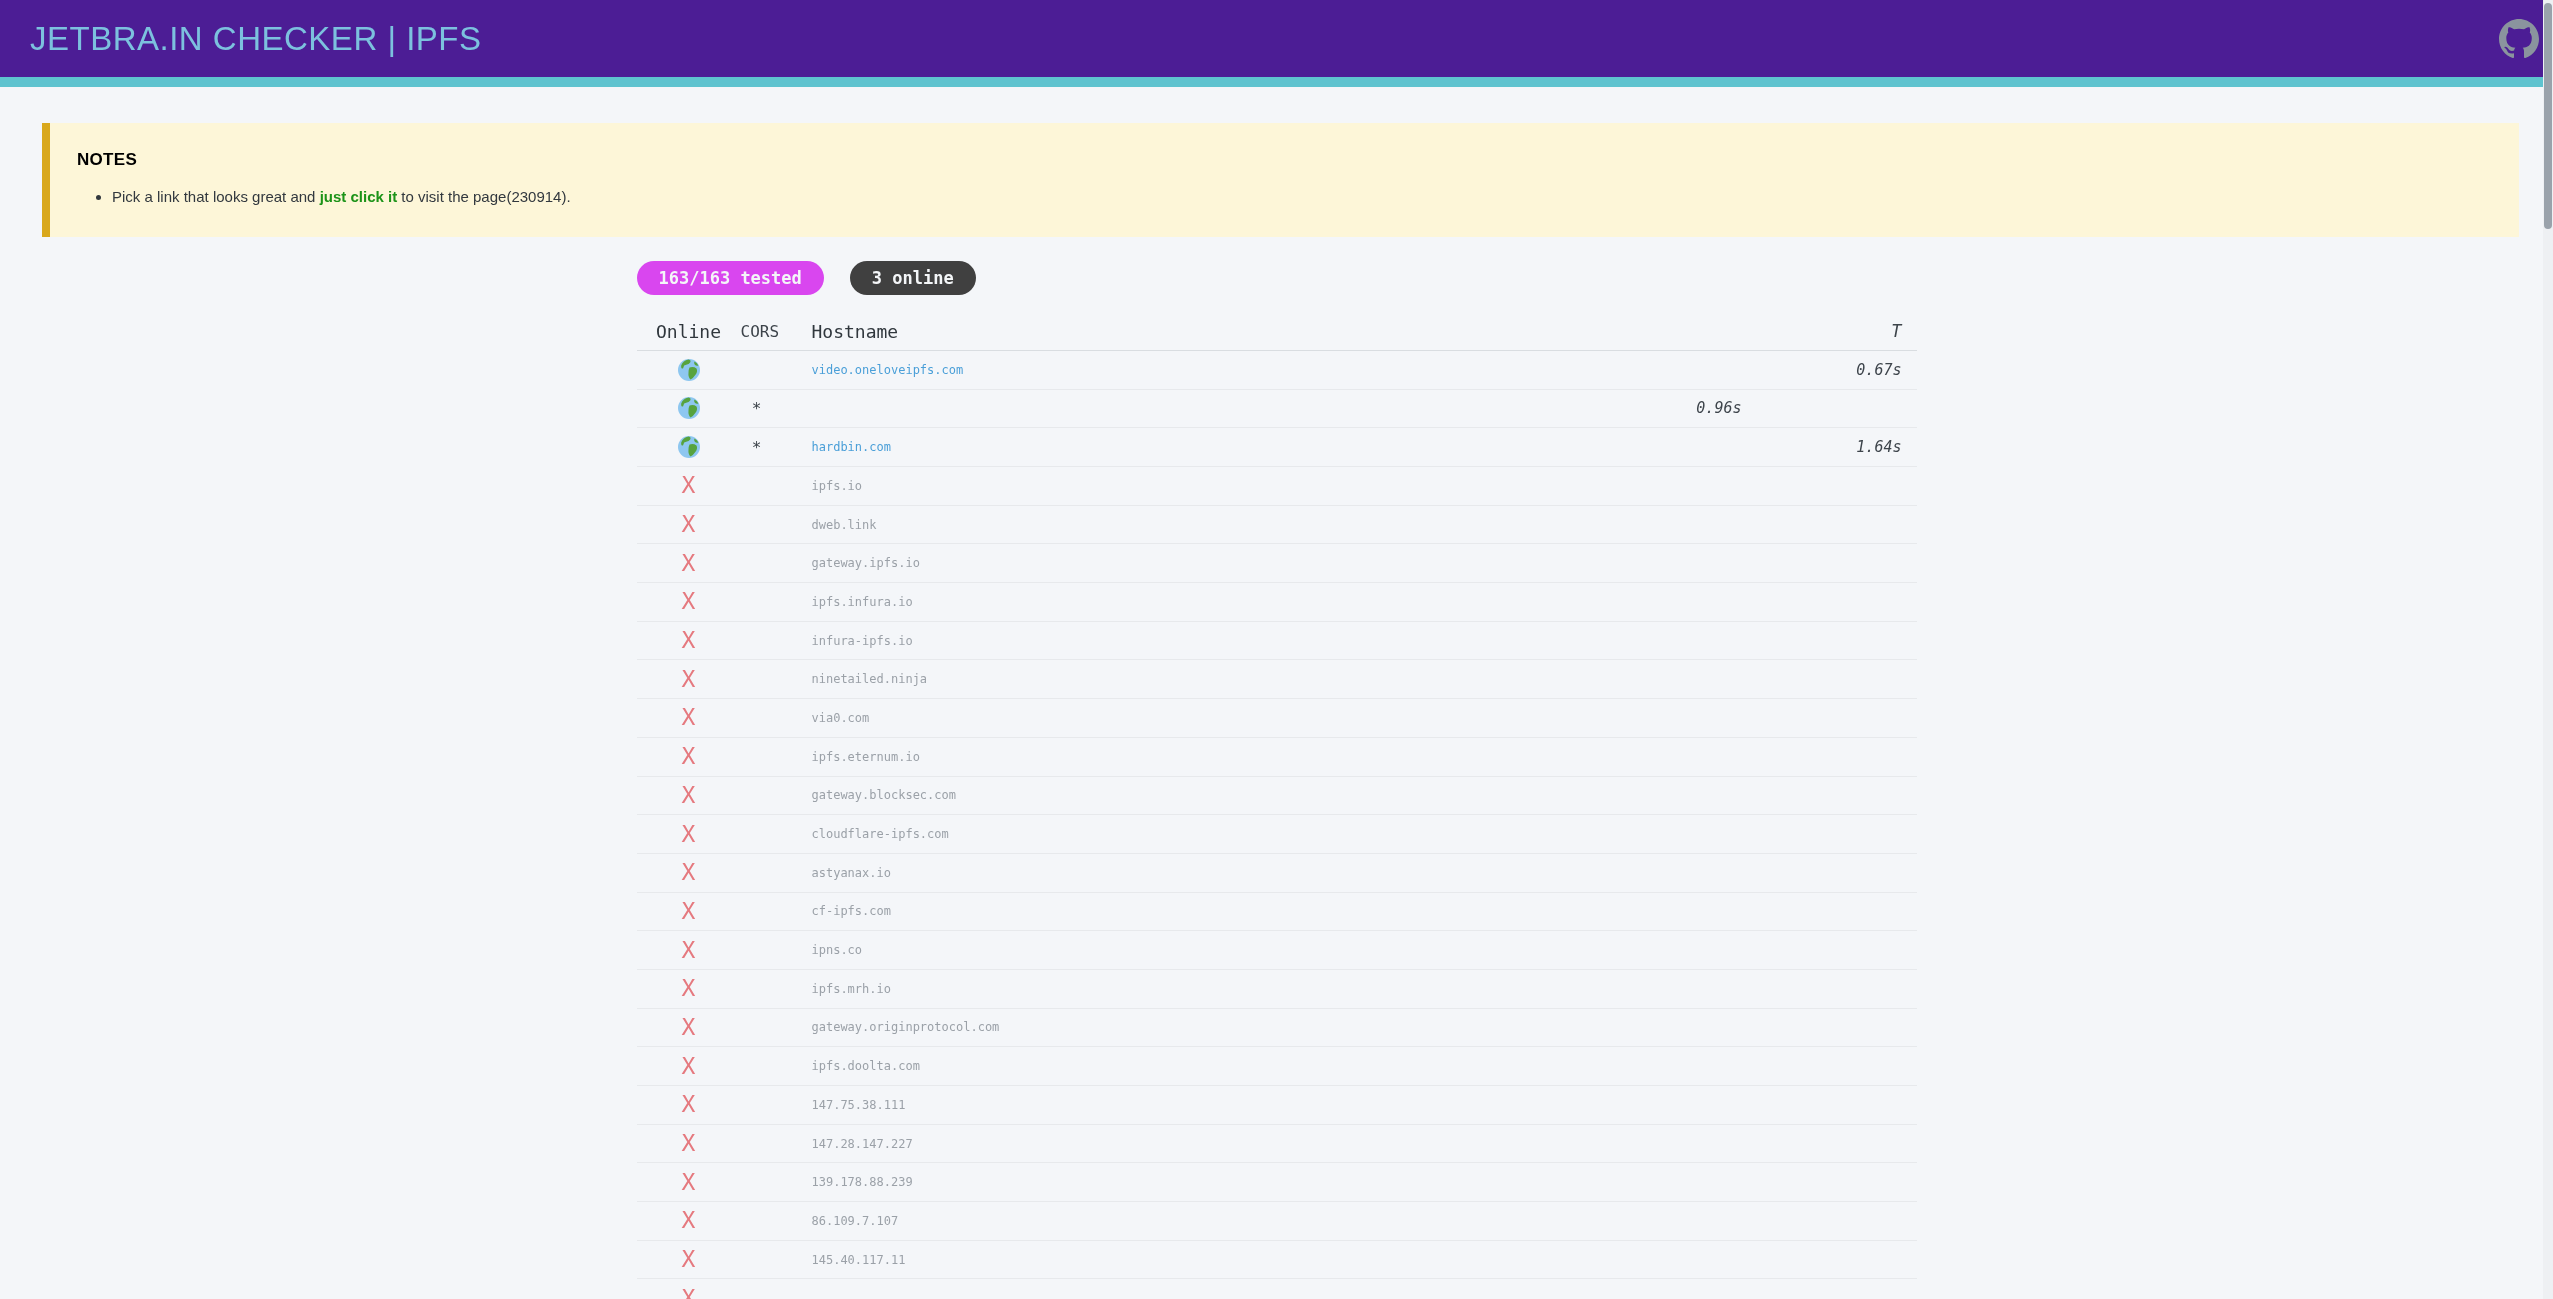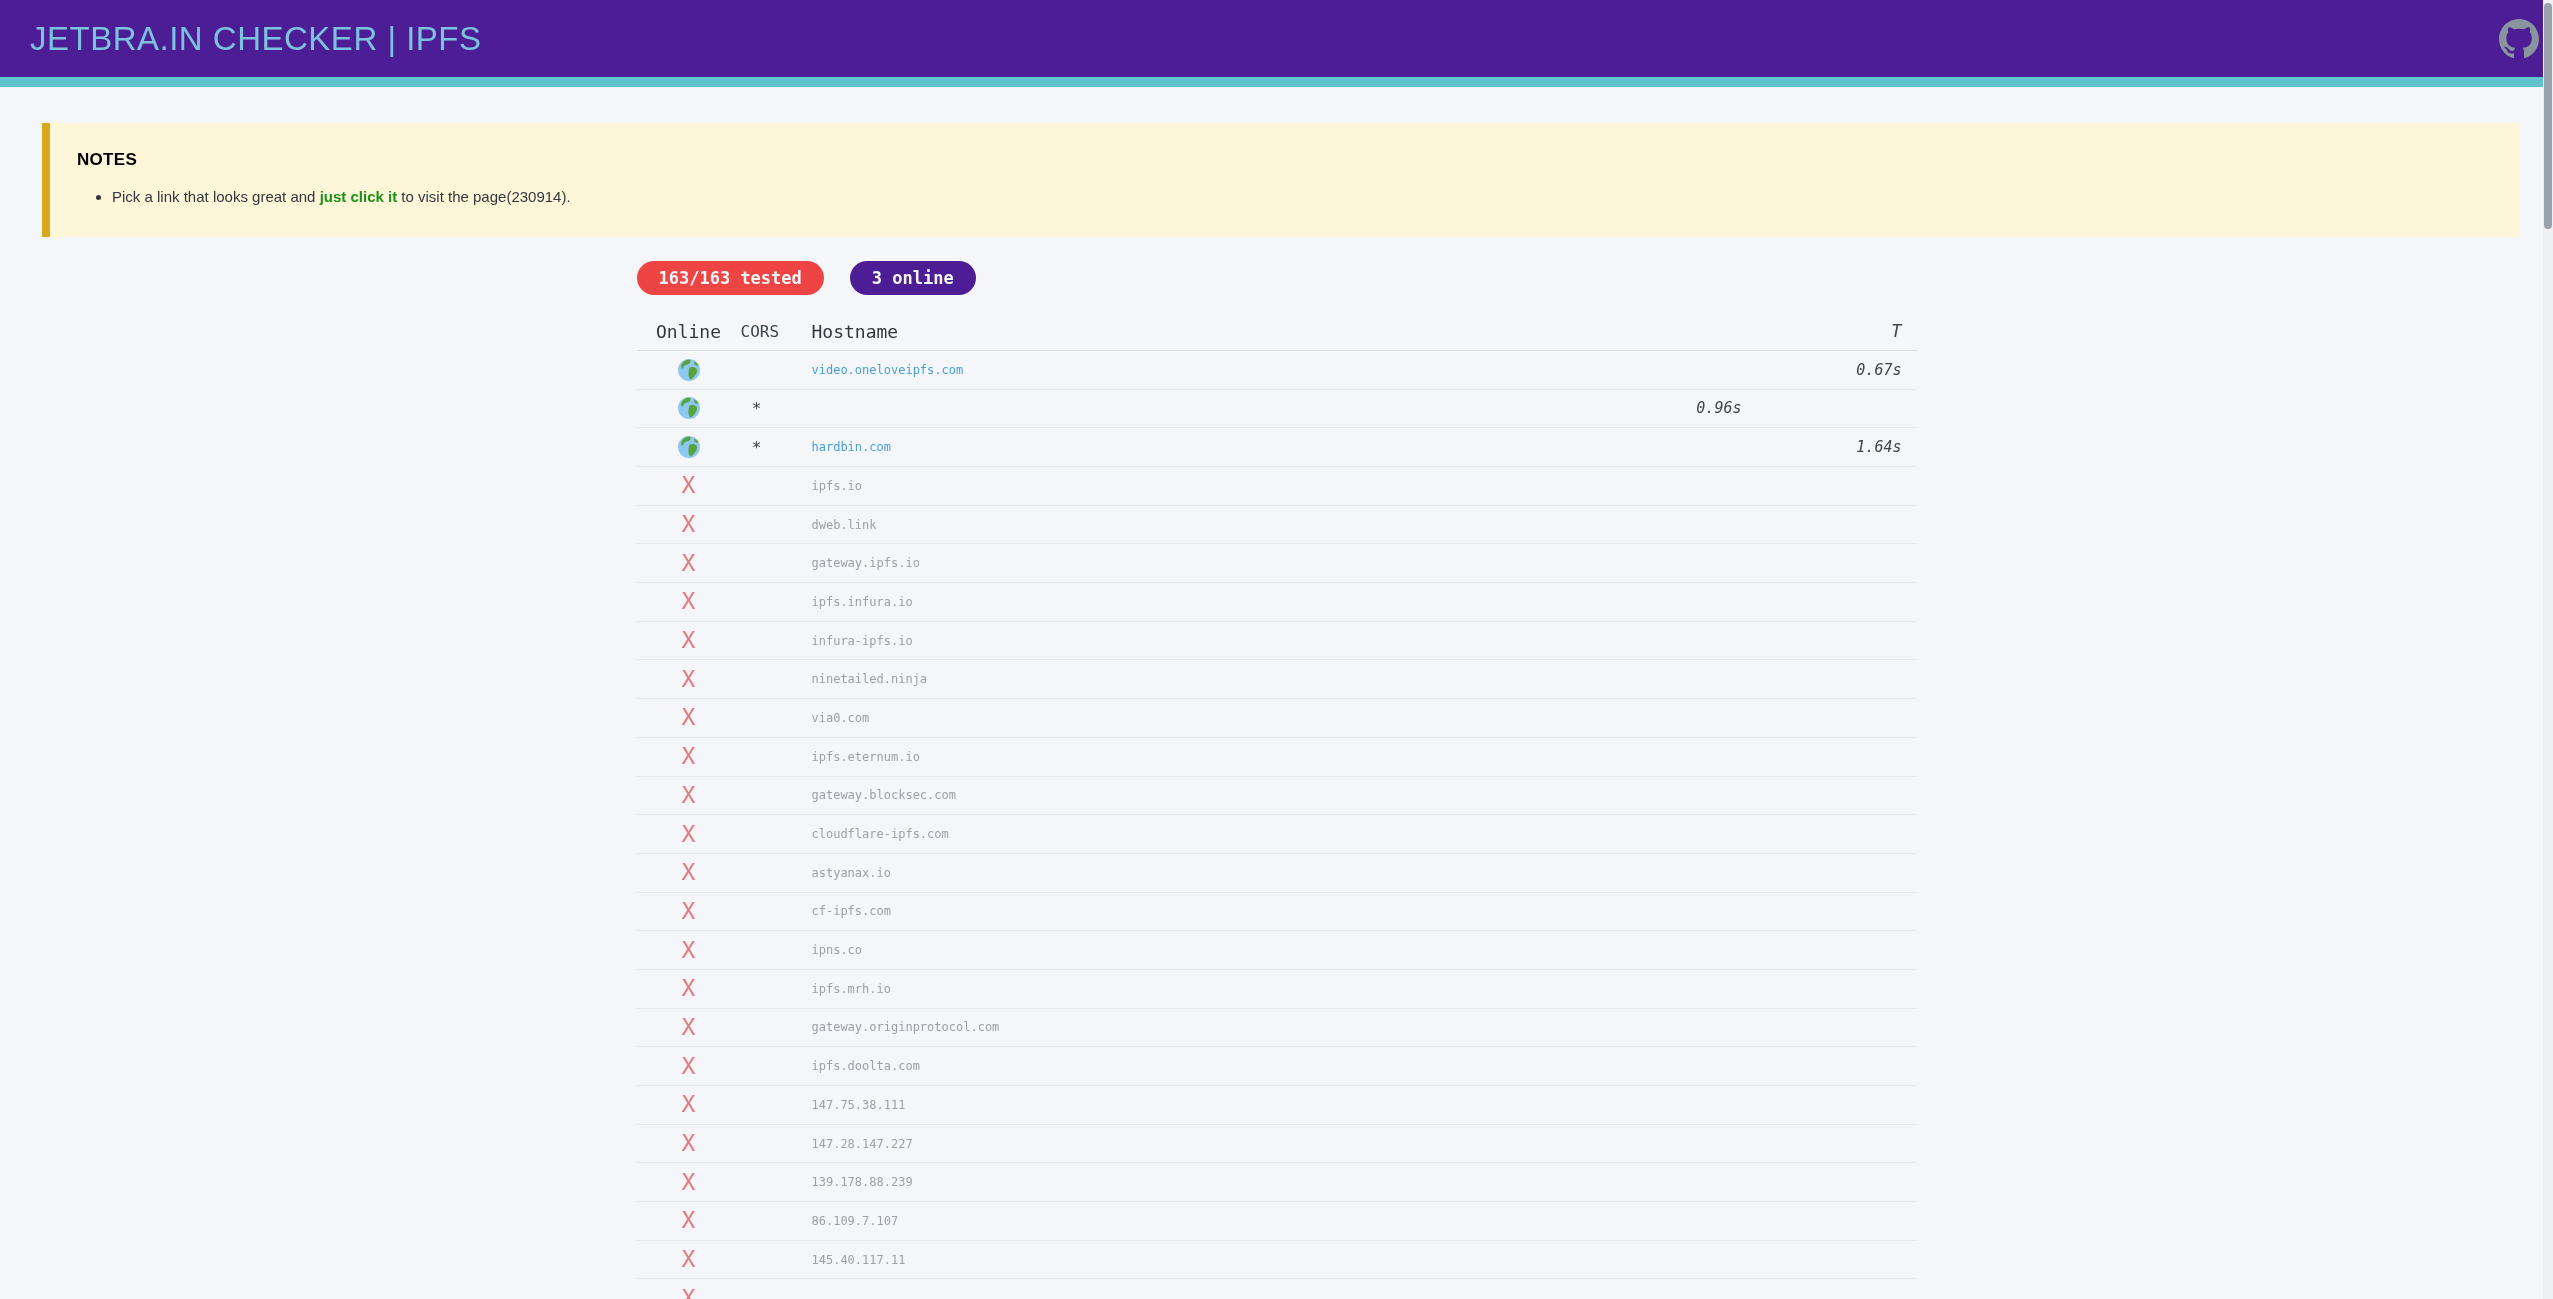--- a/index.html
+++ b/index.html
@@ -146,25 +146,25 @@
 <div class="notes">
   <div class="notes-heading">NOTES</div>
   <ul>
     <li><span>Pick a link that looks great and </span><span class="notes-highlight">just click it</span><span> to visit the page(230914).</span></li>
   </ul>
 </div>
 
 <div class="content">
 
   <div class="badges">
-    <div class="badge" style="background: #ef4444; text-align: right;">
+    <div class="badge" style="background: #d946ef; text-align: right;">
         <span>163/163 tested</span>
       </div>
 
-    <div class="badge" style="background: #4c1d95;">
+    <div class="badge" style="background: #404040;">
         <span>3 online</span>
       </div>
   </div>
 
   <div class="gw-table">
     <div class="gw-row head">
       <div class="col-online">Online</div>
       <div class="col-cors">CORS</div>
       <div class="col-host">Hostname</div>
       <div class="col-time">T</div>

